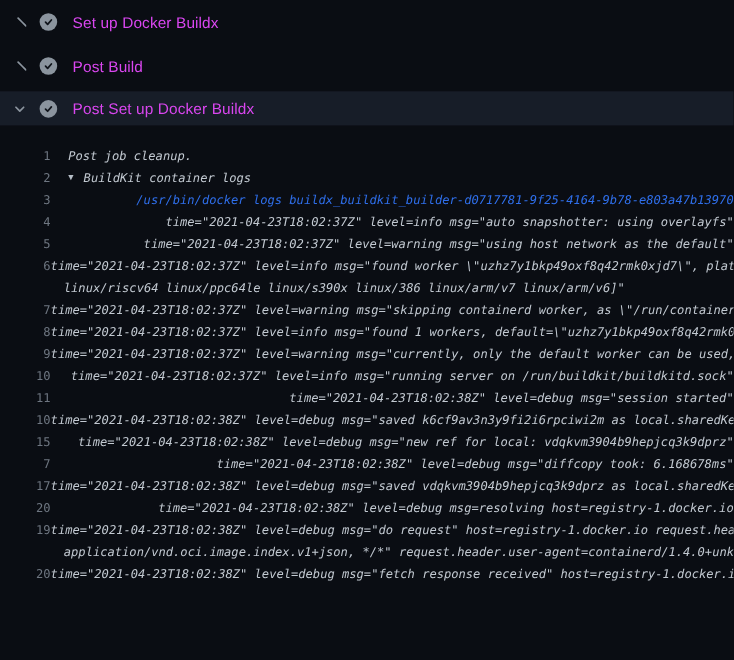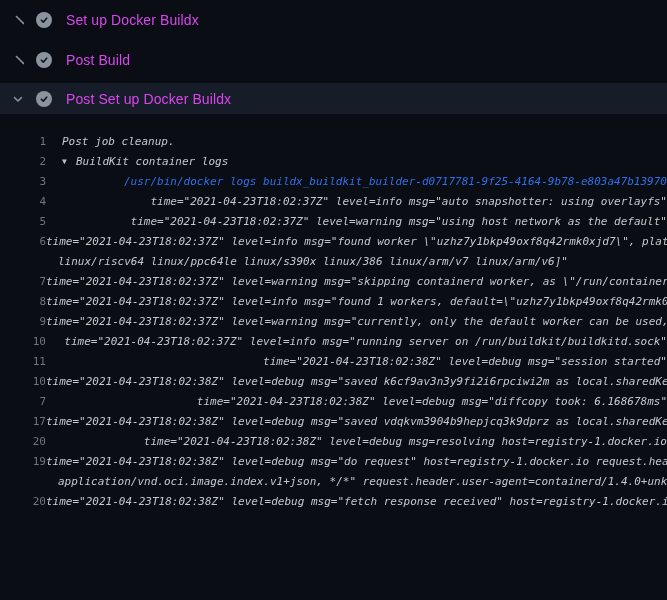--- a/index.html
+++ b/index.html
@@ -140,20 +140,24 @@
     </div>
     <div class="log-row">
       <span class="log-num">11</span>
       <span class="log-text pad-group">time="2021-04-23T18:02:38Z" level=debug msg="session started"</span>
     </div>
     <div class="log-row">
       <span class="log-num">10</span>
       <span class="log-text pad-group">time="2021-04-23T18:02:38Z" level=debug msg="saved k6cf9av3n3y9fi2i6rpciwi2m as local.sharedKey:context:dockerfile"</span>
     </div>
     <div class="log-row">
+      <span class="log-num">15</span>
+      <span class="log-text pad-group">time="2021-04-23T18:02:38Z" level=debug msg="new ref for local: vdqkvm3904b9hepjcq3k9dprz"</span>
+    </div>
+    <div class="log-row">
       <span class="log-num">7</span>
       <span class="log-text pad-group">time="2021-04-23T18:02:38Z" level=debug msg="diffcopy took: 6.168678ms"</span>
     </div>
     <div class="log-row">
       <span class="log-num">17</span>
       <span class="log-text pad-group">time="2021-04-23T18:02:38Z" level=debug msg="saved vdqkvm3904b9hepjcq3k9dprz as local.sharedKey:context:context"</span>
     </div>
     <div class="log-row">
       <span class="log-num">20</span>
       <span class="log-text pad-group">time="2021-04-23T18:02:38Z" level=debug msg=resolving host=registry-1.docker.io</span>

